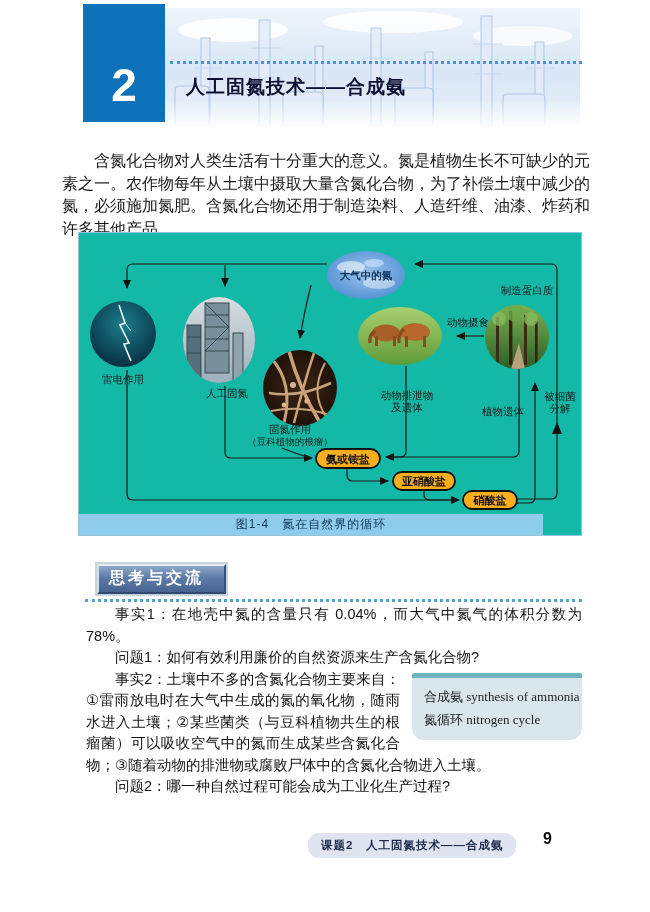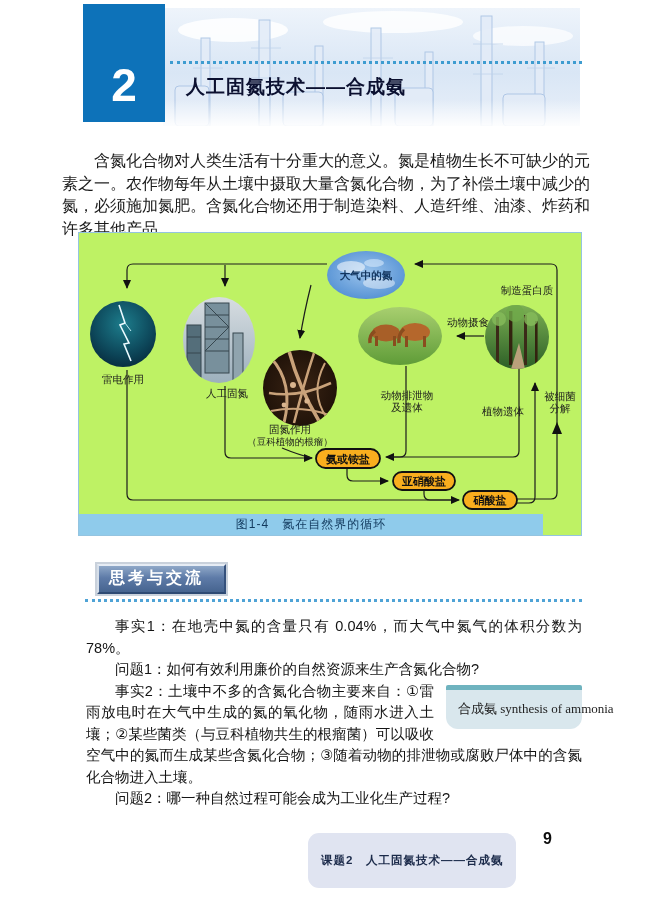--- a/index.html
+++ b/index.html
@@ -35,21 +35,21 @@
   }
   
   .intro {
     position: absolute; left: 62px; top: 150px; width: 528px;
     font-size: 16px; line-height: 22.5px; color: #1a1a1a;
     text-indent: 2em; text-align: justify;
   }
   
   .figure-box {
     position: absolute; left: 78px; top: 232px; width: 504px; height: 304px;
-    border: 1px solid #94C4E0; background: #bef264;
+    border: 1px solid #94C4E0; background: #14b8a6;
   }
   .figure-caption {
     position: absolute; left: 0; bottom: 0; width: 464px; height: 21px;
     background: #8FCBEB; color: #123a5e; font-size: 12px;
     display: flex; align-items: center; justify-content: center;
     letter-spacing: 1px;
   }
   .fig-svg { position: absolute; left: 0; top: 0; }
   .fig-label { font-size: 10.5px; fill: #1c1c1c; }
   .fig-label-sm { font-size: 9.5px; fill: #1c1c1c; }
@@ -64,40 +64,40 @@
     outline: 2px solid #C9D1DB;
     color: #ffffff; font-size: 16px; font-weight: bold; letter-spacing: 3px;
     padding: 2px 20px 3px 10px;
   }
   .think-rule {
     position: absolute; left: 85px; top: 599px; width: 497px; height: 0;
     border-top: 3px dotted #4FA3D6;
   }
   .think-body {
     position: absolute; left: 86px; top: 604px; width: 496px;
-    font-size: 14.5px; line-height: 21.5px; color: #141414; margin-top: 12px;
+    font-size: 14.5px; line-height: 21.5px; color: #141414;
   }
   .think-body p { text-indent: 2em; text-align: justify; }
   
   .vocab-box {
-    float: right; width: 136px;
+    float: right; width: 170px;
     margin: 4px 0 6px 12px;
     background: #D9E7ED;
     border-top: 5px solid #6FB3BF;
     border-radius: 2px 2px 12px 12px;
     padding: 7px 10px 9px 12px;
     font-family: "Liberation Serif", "DejaVu Serif", serif;
     font-size: 13px; line-height: 23px; color: #222;
   }
   .vocab-line { white-space: nowrap; }
   
   .footer-pill {
     position: absolute; left: 308px; top: 833px;
     background: #E0E4F1; border-radius: 11px;
-    padding: 20px 13px; font-size: 11.5px; font-weight: bold; color: #1b2a4a;
+    padding: 5px 13px; font-size: 11.5px; font-weight: bold; color: #1b2a4a;
     letter-spacing: 1px;
     text-align: right;
   }
   .footer-page {
     position: absolute; left: 543px; top: 830px;
     font-size: 16px; font-weight: bold; color: #0d0d0d;
   }
 </style>
 </head>
 <body>
@@ -322,20 +322,23 @@
   <div class="think-badge">思考与交流</div>
   <div class="think-rule"></div>
 
   <div class="think-body">
     <p>事实1：在地壳中氮的含量只有 0.04%，而大气中氮气的体积分数为 78%。</p>
     <p>问题1：如何有效利用廉价的自然资源来生产含氮化合物?</p>
     <div class="vocab-box">
       <div class="vocab-line">
         <span>合成氨</span><span> synthesis of ammonia</span>
       </div>
+      <div class="vocab-line">
+        <span>氮循环</span><span> nitrogen cycle</span>
+      </div>
     </div>
     <p>事实2：土壤中不多的含氮化合物主要来自：①雷雨放电时在大气中生成的氮的氧化物，随雨水进入土壤；②某些菌类（与豆科植物共生的根瘤菌）可以吸收空气中的氮而生成某些含氮化合物；③随着动物的排泄物或腐败尸体中的含氮化合物进入土壤。</p>
     <p>问题2：哪一种自然过程可能会成为工业化生产过程?</p>
   </div>
 
   <div class="footer-pill">课题2　人工固氮技术——合成氨</div>
   <div class="footer-page">9</div>
 
 </div>
 

